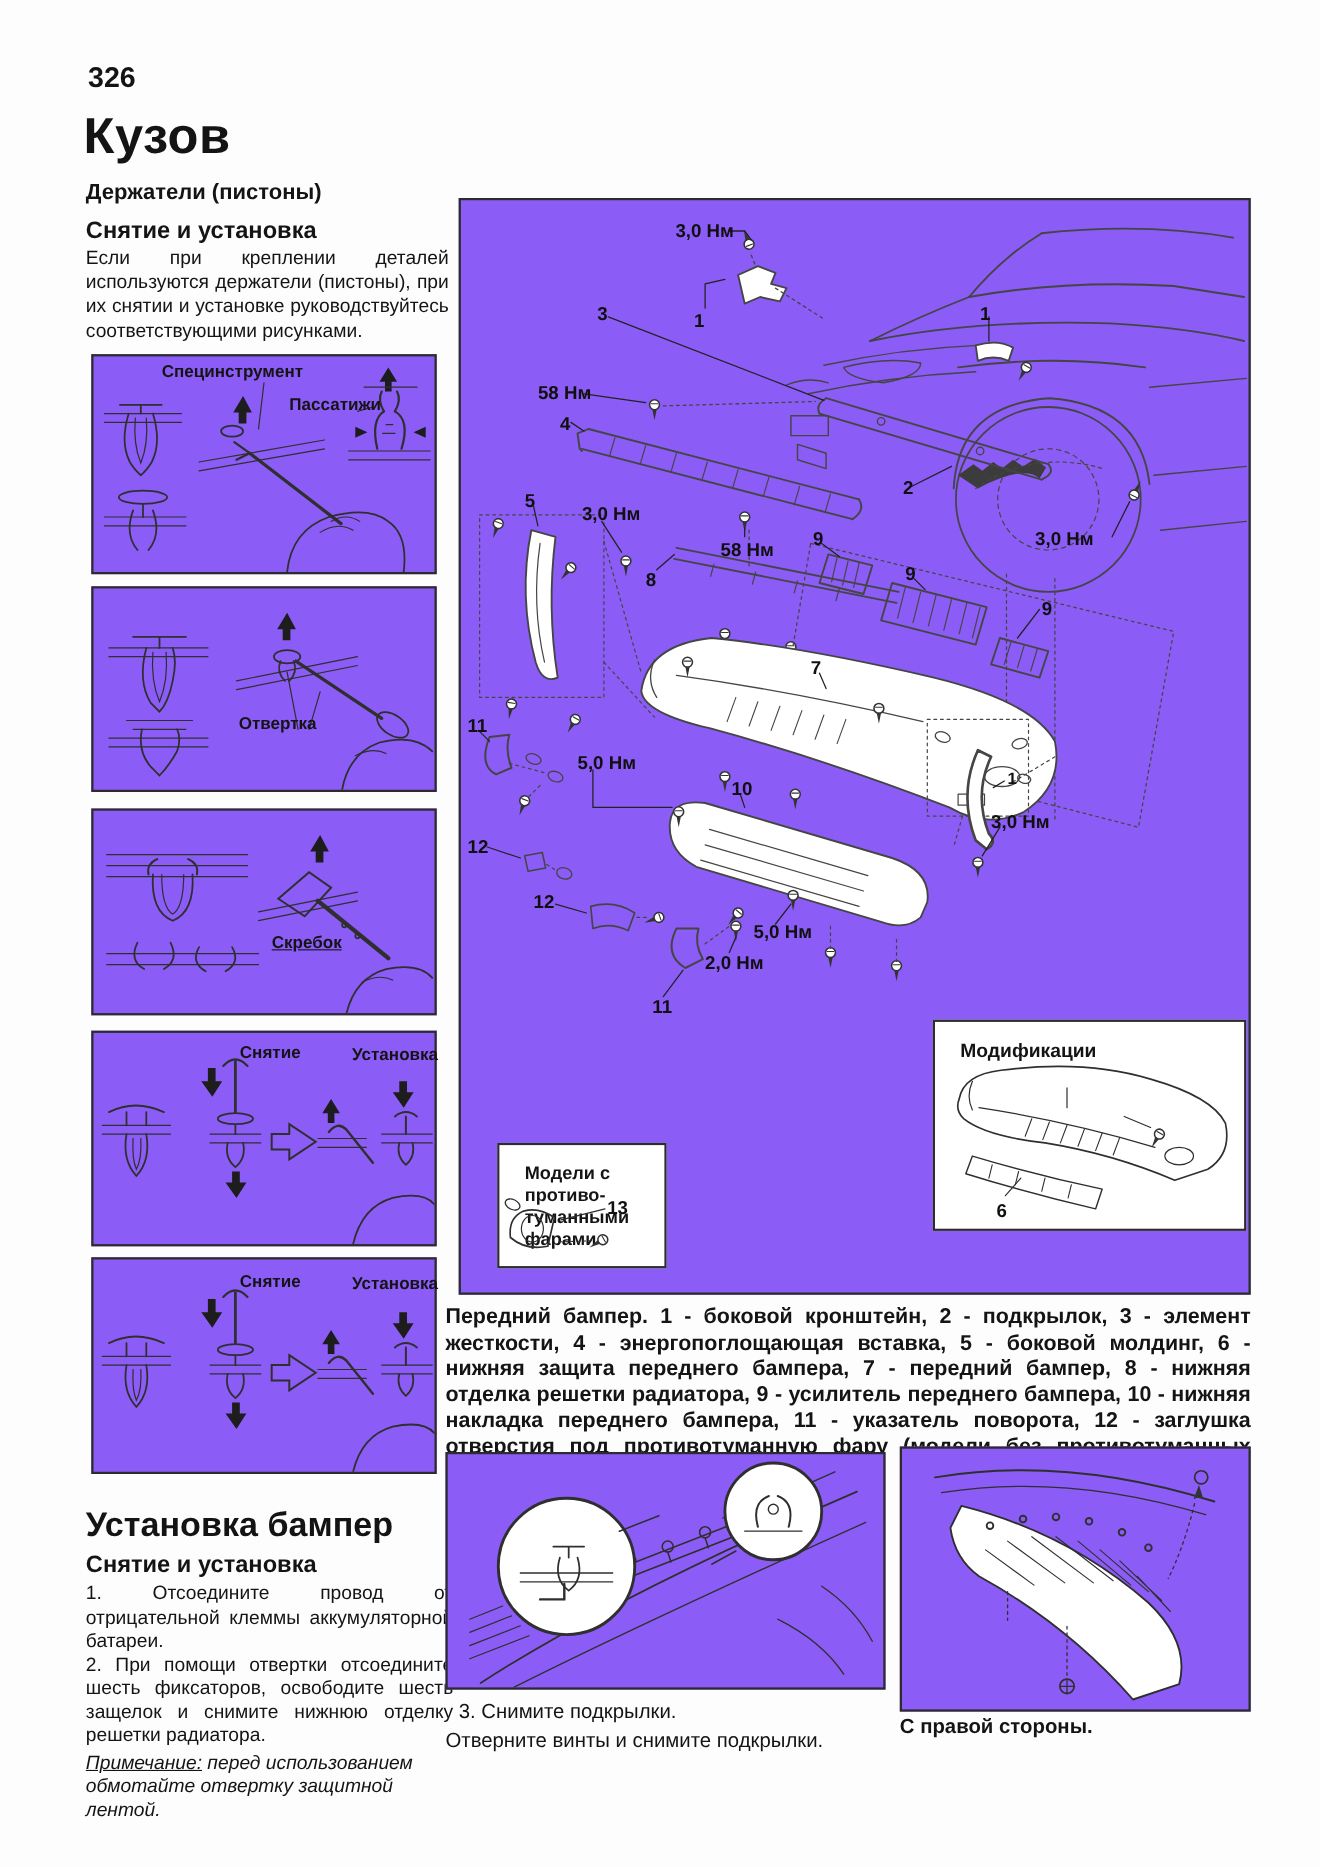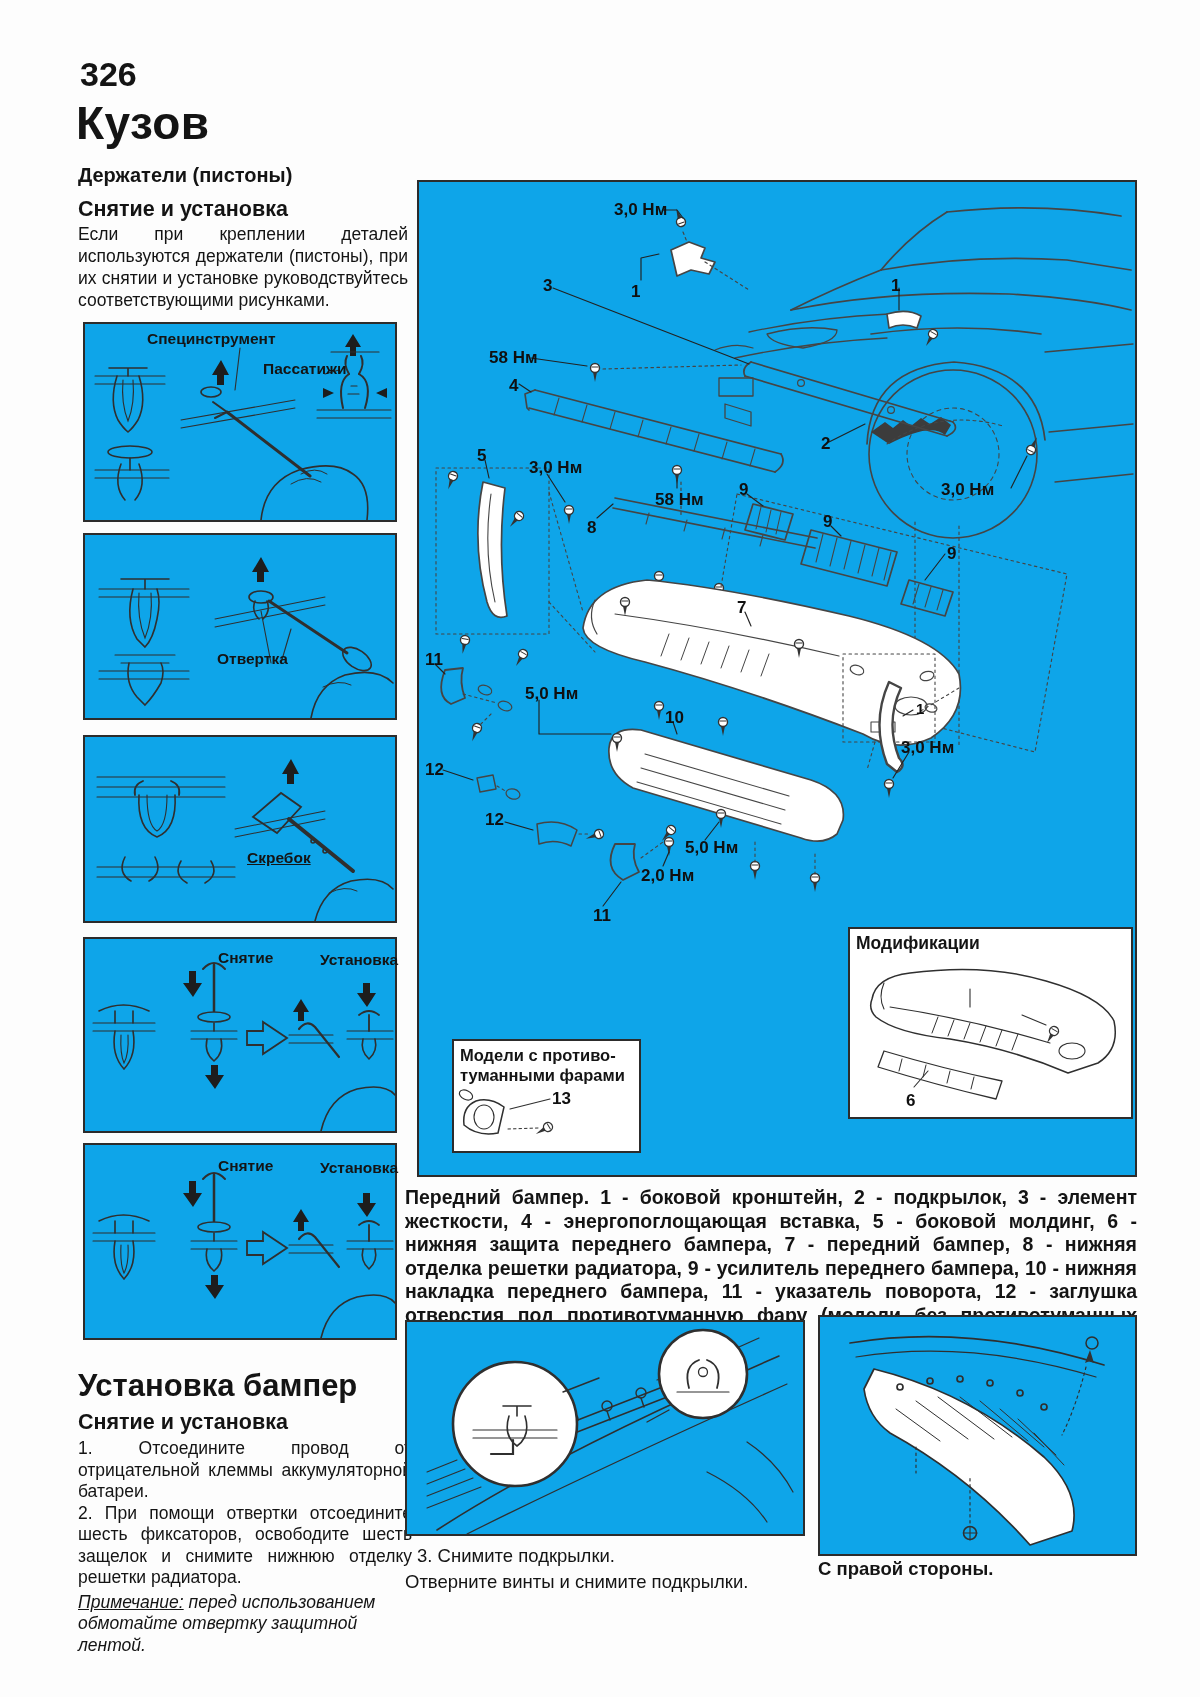--- a/index.html
+++ b/index.html
@@ -2,38 +2,38 @@
 <html><head>
 <meta charset="utf-8">
 <style>
   html,body{margin:0;padding:0;}
   body{
     width:1200px;height:1697px;position:relative;background:#fdfdfd;
     font-family:"Liberation Sans",sans-serif;color:#141414;
     -webkit-font-smoothing:antialiased;
   }
   .abs{position:absolute;}
-  .pagenum{font-size:34px;font-weight:700;}
+  .pagenum{font-size:26px;font-weight:700;}
   .doctitle{font-size:46px;font-weight:700;letter-spacing:.5px;}
   .h2{font-size:20px;font-weight:700;}
   .h3{font-size:21.5px;font-weight:700;}
   .body-text{font-size:17.5px;line-height:22px;text-align:justify;}
-  .figbox{position:absolute;border:2px solid #2c2c2c;background:#0ea5e9;box-sizing:border-box;}
+  .figbox{position:absolute;border:2px solid #2c2c2c;background:#8b5cf6;box-sizing:border-box;}
   .figlabel{position:absolute;font-size:15.5px;font-weight:700;white-space:nowrap;}
   .ann{position:absolute;font-size:17px;font-weight:700;white-space:nowrap;color:#101010;}
   .ann.sm{font-size:15px;}
   .caption{font-size:19.5px;font-weight:700;line-height:23.5px;text-align:justify;}
   .steps{font-size:17.5px;line-height:21.5px;text-align:justify;}
   .note{font-size:17.5px;line-height:21.5px;font-style:italic;margin-top:3px;}
   .note .nlabel{text-decoration:underline;}
   .botcap{font-size:18.5px;line-height:26px;}
   .botcap.b{font-weight:700;}
   svg{display:block;}
   .innerbox{position:absolute;border:2px solid #2c2c2c;background:#fff;box-sizing:border-box;}
-  .innerbox .ititle{font-size:16.5px;font-weight:700;line-height:20px;padding:4px 0 0 6px;}
+  .innerbox .ititle{font-size:16.5px;font-weight:700;line-height:20px;padding:16px 0 0 6px;margin-left:17px;}
 </style>
 </head>
 <body>
 
 <div class="abs pagenum" style="left:80px;top:55px;">326</div>
 <div class="abs doctitle" style="left:76px;top:96px;">Кузов</div>
 <div class="abs h2" style="left:78px;top:164px;">Держатели (пистоны)</div>
 <div class="abs h3" style="left:78px;top:197px;">Снятие и установка</div>
 <div class="abs body-text" style="left:78px;top:223px;width:330px;">Если при креплении деталей используются держатели (пистоны), при их снятии и установке руководствуйтесь соответствующими рисунками.</div>
 
@@ -351,21 +351,21 @@
   <span class="ann" style="left:106px;top:502px;">5,0 Нм</span>
   <span class="ann" style="left:246px;top:526px;">10</span>
   <span class="ann sm" style="left:497px;top:518px;">1</span>
   <span class="ann" style="left:482px;top:556px;">3,0 Нм</span>
   <span class="ann" style="left:6px;top:578px;">12</span>
   <span class="ann" style="left:66px;top:628px;">12</span>
   <span class="ann" style="left:266px;top:656px;">5,0 Нм</span>
   <span class="ann" style="left:222px;top:684px;">2,0 Нм</span>
   <span class="ann" style="left:174px;top:724px;">11</span>
 
-  <div class="innerbox" style="left:33px;top:857px;width:189px;height:114px;">
+  <div class="innerbox" style="left:33px;top:857px;width:154px;height:114px;">
     <div class="ititle">Модели с противо-</div>
     <div class="ititle" style="padding-top:0;">туманными фарами</div>
     <span class="ann" style="left:98px;top:48px;text-align:center;">13</span>
     <svg class="abs" style="left:0;top:44px;" width="174" height="66" viewBox="0 0 174 66">
       <g stroke="#2f2f2f" fill="none" stroke-width="1.5" stroke-linecap="round">
         <path d="M22,16 q-14,6 -12,24 q14,12 34,8 l6,-26 q-14,-10 -28,-6 Z"></path>
         <ellipse cx="30" cy="32" rx="10" ry="12" stroke-width="1.1"></ellipse>
         <ellipse cx="12" cy="10" rx="7" ry="4.5" transform="rotate(25 12 10)" stroke-width="1.2"></ellipse>
         <path d="M96,14 L56,24" stroke-width="1.1"></path>
         <use href="#scr" transform="translate(94,42) rotate(60)"></use>

